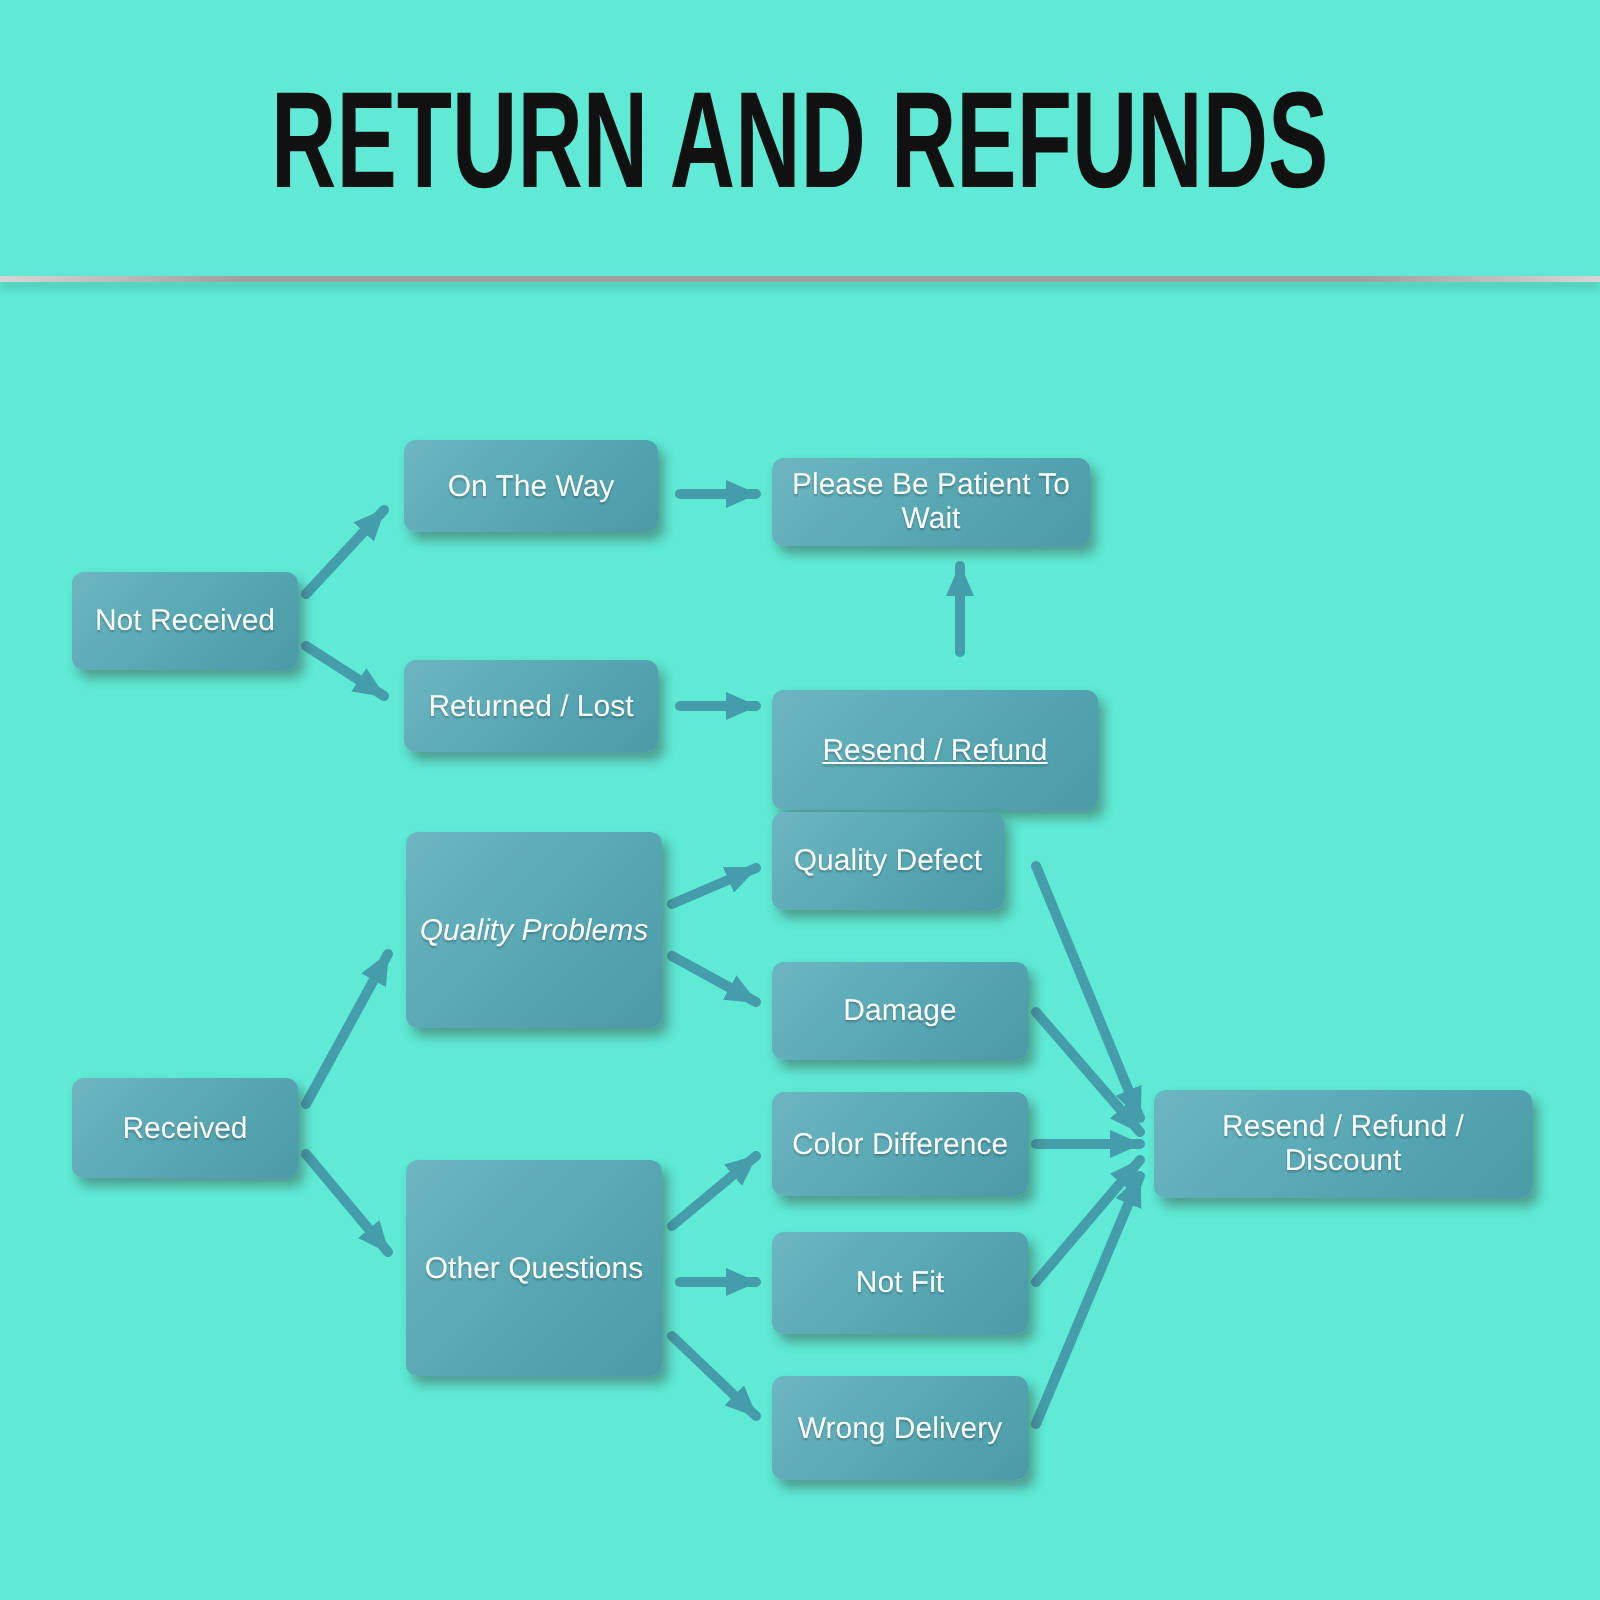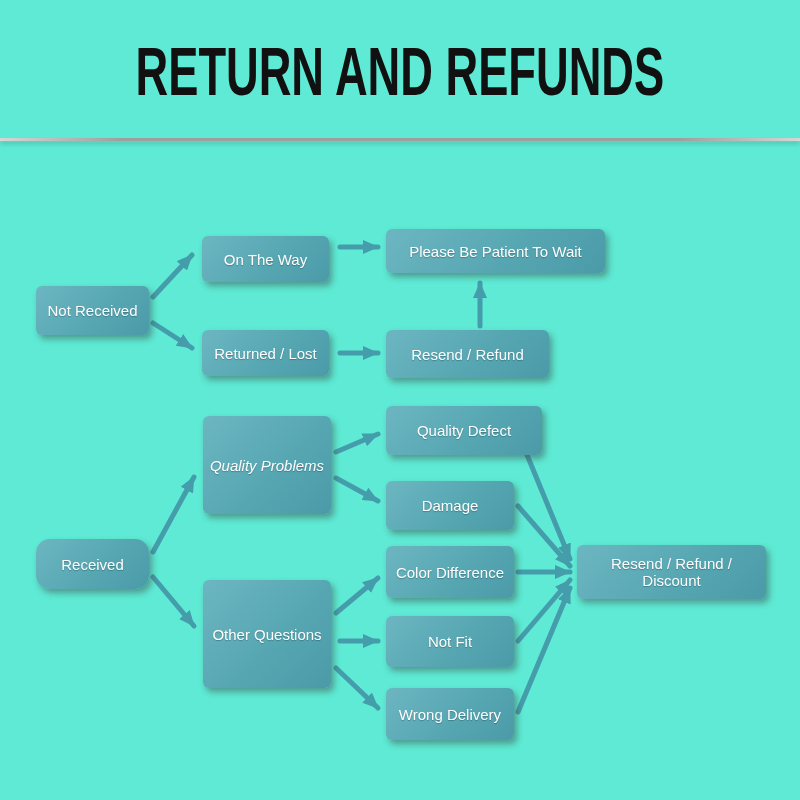--- a/index.html
+++ b/index.html
@@ -94,33 +94,33 @@
     <line x1="336" y1="668" x2="378" y2="708" marker-end="url(#ah)"></line>
     <line x1="518" y1="433" x2="570" y2="559" marker-end="url(#ah)"></line>
     <line x1="518" y1="506" x2="570" y2="566" marker-end="url(#ah)"></line>
     <line x1="518" y1="572" x2="570" y2="572" marker-end="url(#ah)"></line>
     <line x1="518" y1="641" x2="570" y2="580" marker-end="url(#ah)"></line>
     <line x1="518" y1="712" x2="570" y2="588" marker-end="url(#ah)"></line>
   </svg>
 
   <div class="node" style="left:36px;top:286px;width:113px;height:49px;">Not Received</div>
 
-  <div class="node" style="left:202px;top:236px;width:127px;height:46px;">On The Way</div>
+  <div class="node" style="left:202px;top:220px;width:127px;height:46px;">On The Way</div>
 
-  <div class="node" style="left:386px;top:229px;width:219px;height:44px;">Please Be Patient To Wait</div>
+  <div class="node" style="left:386px;top:229px;width:159px;height:44px;">Please Be Patient To Wait</div>
 
   <div class="node" style="left:202px;top:330px;width:127px;height:46px;">Returned / Lost</div>
 
-  <div class="node" style="left:386px;top:330px;width:163px;height:48px;">Resend / Refund</div>
+  <div class="node" style="left:386px;top:345px;width:163px;height:60px;text-decoration:underline;">Resend / Refund</div>
 
-  <div class="node" style="left:36px;top:539px;width:113px;height:50px;border-radius:14px;">Received</div>
+  <div class="node" style="left:36px;top:539px;width:113px;height:50px;">Received</div>
 
   <div class="node" style="left:203px;top:416px;width:128px;height:98px;font-style:italic;">Quality Problems</div>
 
-  <div class="node" style="left:386px;top:406px;width:156px;height:49px;">Quality Defect</div>
+  <div class="node" style="left:386px;top:406px;width:116px;height:49px;">Quality Defect</div>
 
   <div class="node" style="left:386px;top:481px;width:128px;height:49px;">Damage</div>
 
   <div class="node" style="left:203px;top:580px;width:128px;height:108px;">Other Questions</div>
 
   <div class="node" style="left:386px;top:546px;width:128px;height:52px;text-align:right;">Color Difference</div>
 
   <div class="node" style="left:386px;top:616px;width:128px;height:51px;">Not Fit</div>
 
   <div class="node" style="left:386px;top:688px;width:128px;height:52px;">Wrong Delivery</div>

